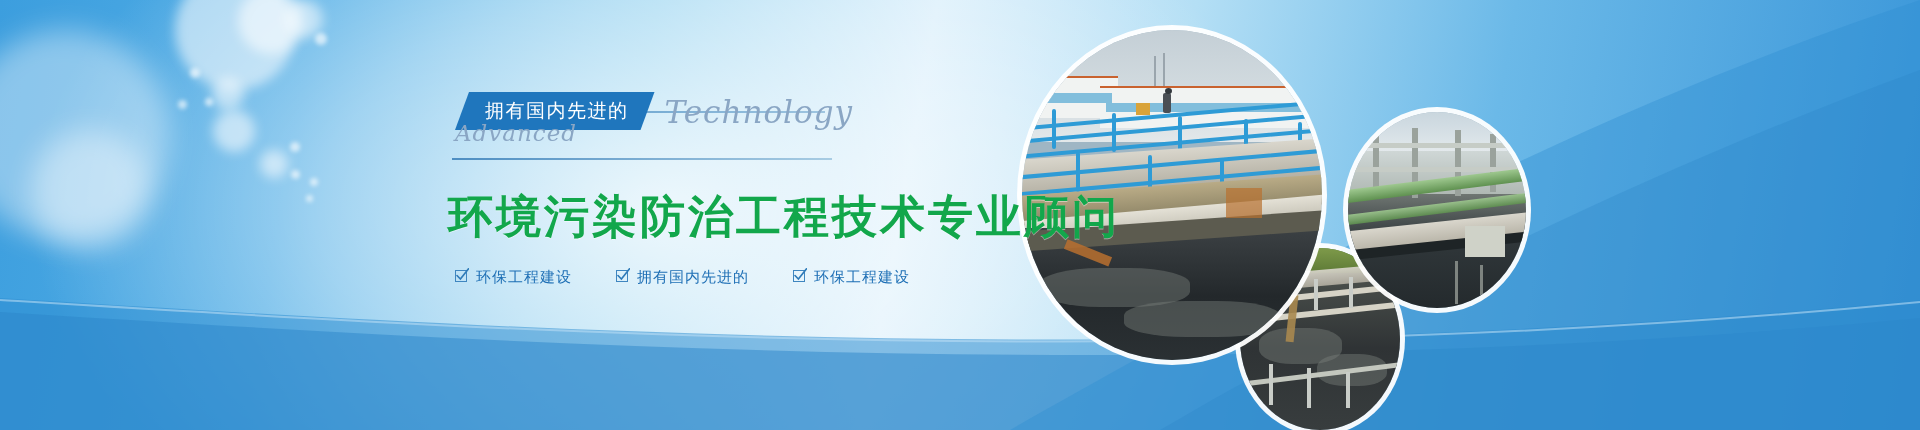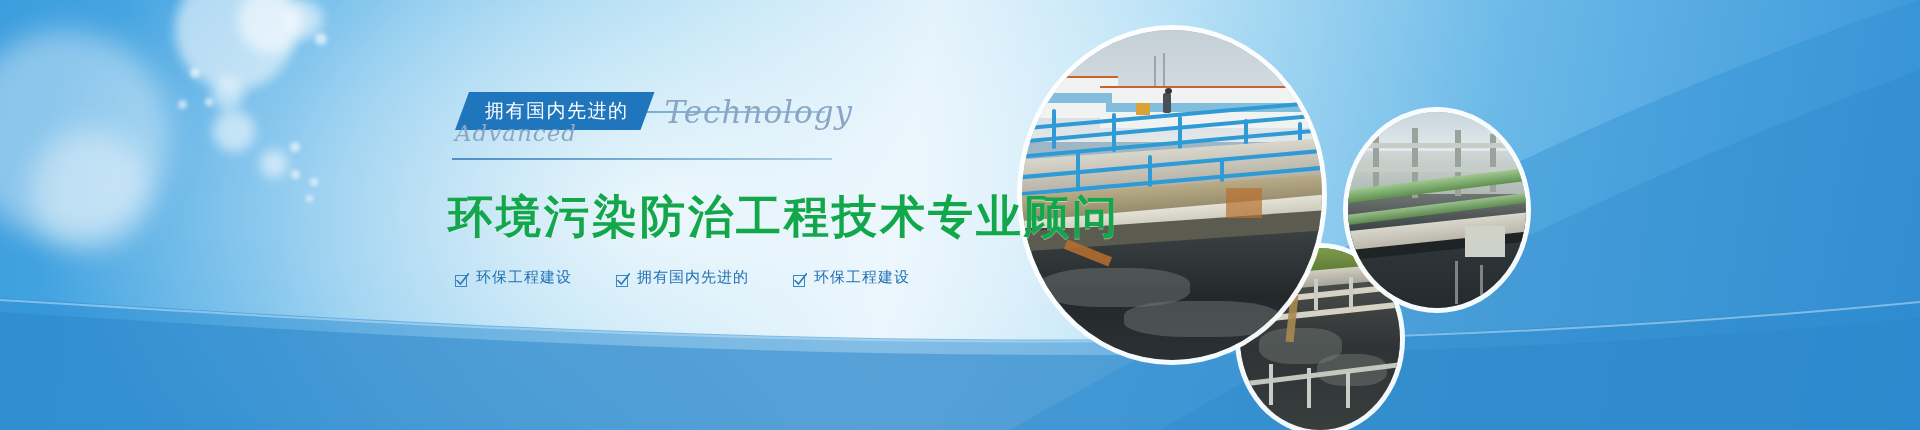--- a/index.html
+++ b/index.html
@@ -55,21 +55,21 @@
     text-shadow:0 1px 0 rgba(255,255,255,.45);
     margin-top:21px;
   }
   .subline{
     position:absolute;left:452px;top:212px;white-space:nowrap;
     color:#1767ae;font-size:30px;letter-spacing:2px;
   }
   .subline .strong{font-weight:bold;}
 
   .checks{position:absolute;left:455px;top:268px;display:flex;align-items:center;gap:44px;}
-  .check{display:flex;align-items:flex-end;gap:7px;color:#1e6fb5;font-size:15px;letter-spacing:1px;white-space:nowrap;}
+  .check{display:flex;align-items:flex-start;gap:7px;color:#1e6fb5;font-size:15px;letter-spacing:1px;white-space:nowrap;}
   .check .box{width:14px;height:14px;position:relative;flex:0 0 auto;}
   .check .box svg{display:block;}
 
   
   .ph{position:absolute;border-radius:50%;overflow:hidden;background:#9fb6c4;}
   .ph.ring{box-shadow:0 0 0 5px rgba(255,255,255,0.95);}
   .ph .sky{position:absolute;left:0;top:0;right:0;height:38%;
     background:linear-gradient(180deg,#c9d6de 0%,#d9e2e7 60%,#e6ebed 100%);}
   .ph .bldg{position:absolute;background:#f1f3f2;border-top:2px solid #c9622f;}
   .ph .win{position:absolute;background:#6fb4d8;opacity:.85;}

